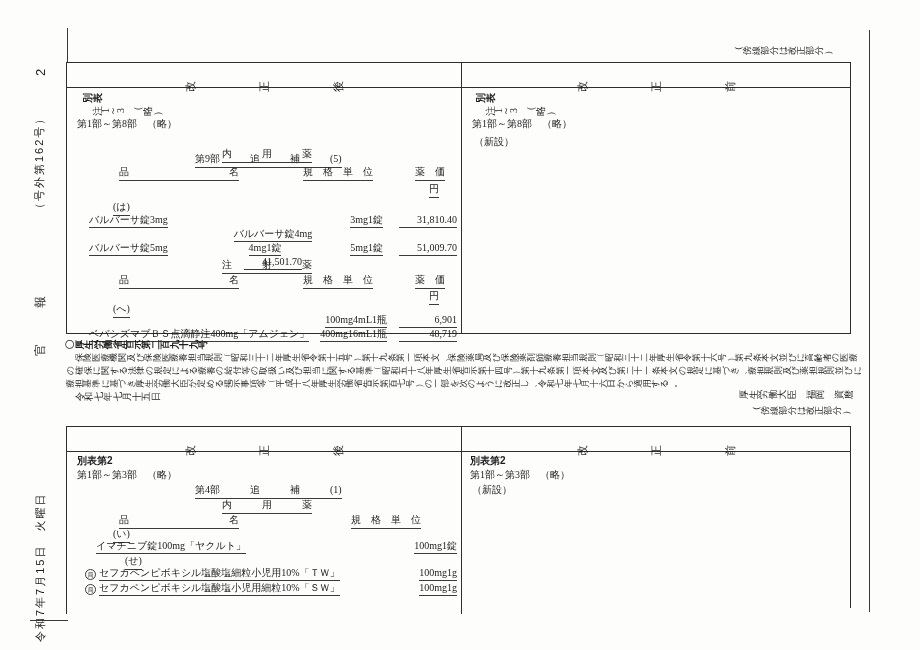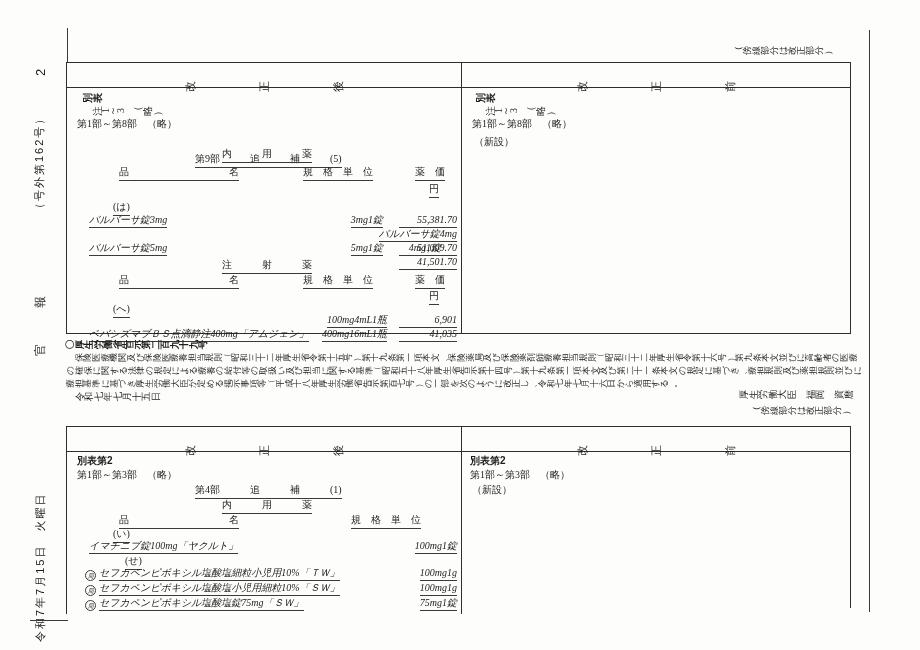--- a/index.html
+++ b/index.html
@@ -20,21 +20,21 @@
 
   
   .cmpbox{position:absolute;left:66px;display:flex;}
   .panel{box-sizing:border-box;border:1.3px solid #2e2e2e;background:#fdfdfc;}
   .panel.right{border-left:none;}
   .panel.open-bottom{border-bottom:none;}
   .phead{height:21px;border-bottom:1.2px solid #2e2e2e;text-align:center;
          font-size:11px;padding-top:3px;letter-spacing:26px;}
   .pbody{position:relative;font-size:10px;}
   .lab{position:absolute;}
-  .drow{position:absolute;left:22px;right:4px;display:flex;align-items:flex-end;font-size:10px;line-height:12px;font-style:italic;}
+  .drow{position:absolute;left:22px;right:4px;display:flex;align-items:center;font-size:10px;line-height:12px;}
   .spacer{flex:1;}
   .spec{margin-right:16px;}
   .spec2{margin-right:0;}
   .price{min-width:58px;text-align:right;}
   .markwrap{width:14px;flex:none;}
   .jpcircle{display:inline-flex;width:9px;height:9px;border:1px solid #3a3a3a;border-radius:50%;
             font-size:6px;line-height:8px;justify-content:center;align-items:center;
             font-family:"Liberation Sans",sans-serif;}
 
   
@@ -74,21 +74,21 @@
         <span class="lab ul" style="left:236px;top:77px;">規　格　単　位</span>
         <span class="lab ul" style="left:348px;top:77px;">薬　価</span>
         <span class="lab ul" style="left:362px;top:94px;">円</span>
 
         <span class="lab ul" style="left:46px;top:112px;">(は)</span>
 
         <div class="drow" style="top:126px;">
           <span class="ul">バルバーサ錠3mg</span>
           <span class="spacer"></span>
           <span class="ul spec">3mg1錠</span>
-          <span class="ul price">55,381.70</span>
+          <span class="ul price">31,810.40</span>
         </div>
         <div class="drow" style="top:140px;flex-direction:column;">
           <span class="ul">バルバーサ錠4mg</span>
           <span class="spacer"></span>
           <span class="ul spec">4mg1錠</span>
           <span class="ul price">41,501.70</span>
         </div>
         <div class="drow" style="top:154px;">
           <span class="ul">バルバーサ錠5mg</span>
           <span class="spacer"></span>
@@ -107,21 +107,21 @@
 
         <div class="drow" style="top:226px;">
           <span class="spacer"></span>
           <span class="ul spec" style="margin-right:12px;">100mg4mL1瓶</span>
           <span class="ul price">6,901</span>
         </div>
         <div class="drow" style="top:240px;">
           <span class="ul">ベバシズマブＢＳ点滴静注400mg「アムジェン」</span>
           <span class="spacer"></span>
           <span class="ul spec" style="margin-right:12px;">400mg16mL1瓶</span>
-          <span class="ul price">41,035</span>
+          <span class="ul price">48,719</span>
         </div>
       </div>
     </div>
 
     <div class="panel right" style="width:389px;height:272px;">
       <div class="phead rotchars"><span class="rc">改</span><span class="rs">　</span><span class="rc">正</span><span class="rs">　</span><span class="rc">前</span></div>
       <div class="pbody" style="height:249px;">
         <span class="lab rotchars gothic" style="left:14px;top:3px;font-size:10px;font-weight:bold;"><span class="rc">別</span><span class="rc">表</span></span>
         <span class="lab rotchars" style="left:24px;top:16px;"><span class="rc">注</span><span class="rc">1</span><span class="rc">～</span><span class="rc">3</span><span class="rs">　</span><span class="rc">（</span><span class="rc">略</span><span class="rc">）</span></span>
         <span class="lab" style="left:10px;top:29px;">第1部～第8部　（略）</span>
@@ -145,46 +145,40 @@
         <span class="lab gothic" style="left:10px;top:2px;font-size:10px;">別表第2</span>
         <span class="lab" style="left:10px;top:16px;">第1部～第3部　（略）</span>
         <span class="lab ul" style="left:128px;top:31px;">第4部　　　追　　　補　　　(1)</span>
         <span class="lab ul" style="left:155px;top:46px;">内　　　用　　　薬</span>
 
         <span class="lab ul" style="left:52px;top:61px;">品　　　　　　　　　　名</span>
         <span class="lab ul" style="left:284px;top:61px;">規　格　単　位</span>
 
         <span class="lab ul" style="left:46px;top:75px;">(い)</span>
 
-        <div class="drow" style="top:88px;">
+        <div class="drow" style="top:88px;margin-left:7px;">
           <span class="ul">イマチニブ錠100mg「ヤクルト」</span>
           <span class="spacer"></span>
           <span class="ul spec2">100mg1錠</span>
         </div>
 
         <span class="lab ul" style="left:58px;top:102px;">(せ)</span>
 
         <div class="drow" style="top:115px;left:18px;">
           <span class="markwrap"><span class="jpcircle">局</span></span>
           <span class="ul">セフカペンピボキシル塩酸塩細粒小児用10%「ＴＷ」</span>
           <span class="spacer"></span>
           <span class="ul spec2">100mg1g</span>
         </div>
         <div class="drow" style="top:130px;left:18px;">
           <span class="markwrap"><span class="jpcircle">局</span></span>
           <span class="ul">セフカペンピボキシル塩酸塩小児用細粒10%「ＳＷ」</span>
           <span class="spacer"></span>
           <span class="ul spec2">100mg1g</span>
         </div>
-        <div class="drow" style="top:145px;left:18px;">
-          <span class="markwrap"><span class="jpcircle">局</span></span>
-          <span class="ul">セフカペンピボキシル塩酸塩錠75mg「ＳＷ」</span>
-          <span class="spacer"></span>
-          <span class="ul spec2">75mg1錠</span>
-        </div>
       </div>
     </div>
 
     <div class="panel right open-bottom" style="width:389px;height:182px;">
       <div class="phead rotchars"><span class="rc">改</span><span class="rs">　</span><span class="rc">正</span><span class="rs">　</span><span class="rc">前</span></div>
       <div class="pbody" style="height:159px;">
         <span class="lab gothic" style="left:8px;top:2px;font-size:10px;">別表第2</span>
         <span class="lab" style="left:8px;top:16px;">第1部～第3部　（略）</span>
         <span class="lab" style="left:10px;top:31px;">（新設）</span>
       </div>

